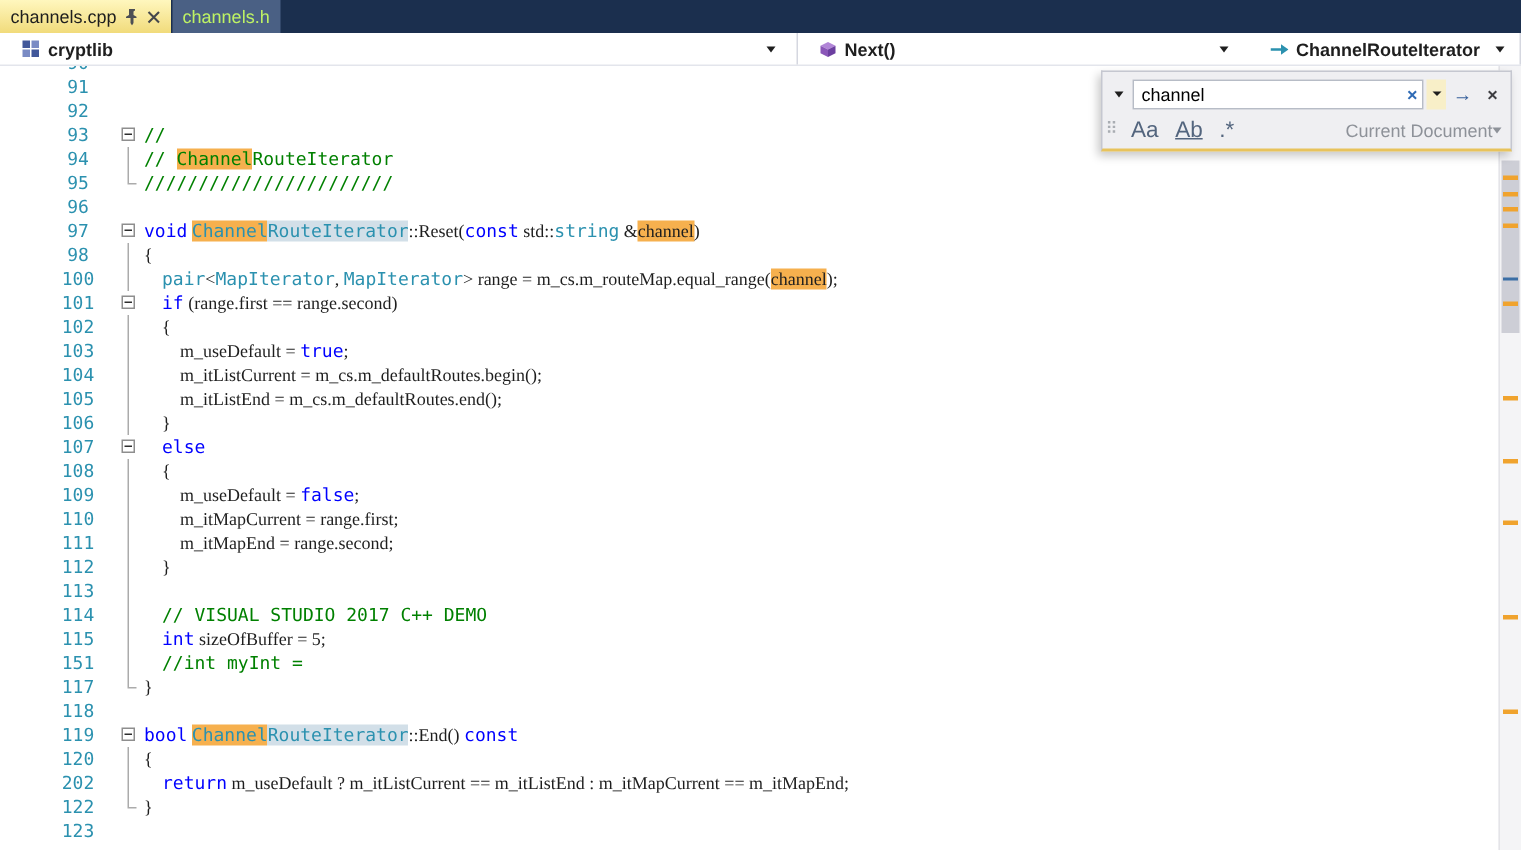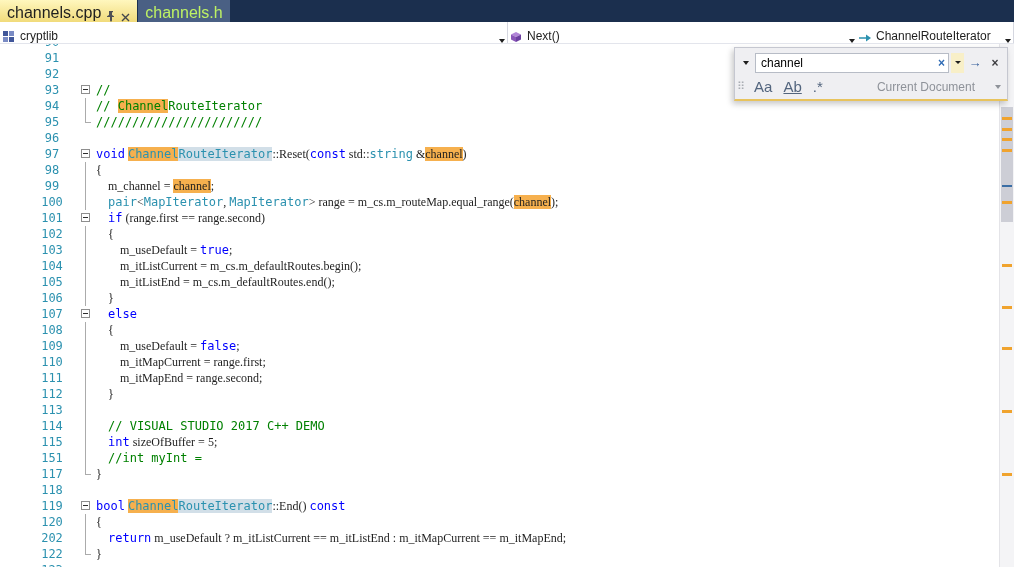--- a/index.html
+++ b/index.html
@@ -1,28 +1,28 @@
 <!DOCTYPE html>
 <html><head>
 <meta charset="utf-8">
 <style>
   html,body{margin:0;padding:0;background:#fff;}
   .vs-root{position:relative;width:1014px;height:567px;overflow:hidden;background:#fff;
            font-family:"Liberation Sans",sans-serif;font-size:12px;color:#1E1E1E;}
 
   
   .tabbar{height:22px;background:#1B2F4E;display:flex;align-items:stretch;}
-  .tab{display:flex;align-items:flex-end;gap:5px;padding:0 7px;font-size:16px;cursor:default;}
+  .tab{display:flex;align-items:center;gap:5px;padding:0 7px;font-size:12px;cursor:default;}
   .tab.active{background:linear-gradient(#FFF7BE,#F1DB7B);color:#1E1E1E;}
   .tab.inactive{background:#4A6084;color:#bef264;margin-left:1px;}
   .tab-ico{display:flex;align-items:center;}
 
   
   .navbar{height:21px;background:#FFFFFF;border-bottom:1px solid #E3E5EC;display:flex;align-items:stretch;}
-  .nav-sec{display:flex;align-items:flex-end;gap:5px;padding:0 2px;border-right:1px solid #D5D7E0;}
+  .nav-sec{display:flex;align-items:center;gap:5px;padding:0 14px;border-right:1px solid #D5D7E0;font-weight:bold;}
   .nav-sec.first{width:503px;}
   .nav-sec.second{width:152px;}
   .nav-sec.third{flex:1;border-right:none;}
   .nav-spring{flex:1;}
   .tri-down{width:0;height:0;border-left:3.5px solid transparent;border-right:3.5px solid transparent;border-top:4px solid #1E1E1E;}
   .tri-down.gray{border-top-color:#8E9299;}
   .nav-ico{display:flex;align-items:center;}
 
   
   .editor{position:absolute;top:44px;left:0;right:0;bottom:0;overflow:hidden;background:#fff;}
@@ -64,21 +64,21 @@
   .tri-down.small{border-left-width:3px;border-right-width:3px;border-top-width:3.5px;}
   .next-btn{width:18px;height:20px;display:flex;align-items:center;justify-content:center;
             color:#38619C;font-weight:bold;font-size:13px;}
   .close-btn{width:18px;height:20px;display:flex;align-items:center;justify-content:center;
              color:#3E3E42;font-weight:bold;font-size:12px;}
   .find-row2{display:flex;align-items:center;height:21px;padding:0 6px 2px 2px;gap:3px;}
   .grip{color:#A9ADB3;font-size:11px;line-height:11px;margin-right:2px;}
   .opt-btn{font-size:15px;color:#53657E;padding:1px 4px;}
   .opt-btn.underline{text-decoration:underline;}
   .spacer{flex:1;}
-  .scope-dd{display:flex;align-items:center;gap:20px;color:#8E9299;font-size:12px;}
+  .scope-dd{display:flex;align-items:center;gap:0;color:#8E9299;font-size:12px;}
 </style>
 </head>
 <body>
 
 <div class="vs-root">
 
   <div class="tabbar">
     <div class="tab active">
       <span>channels.cpp</span>
       <span class="tab-ico">
@@ -187,26 +187,20 @@
           <div class="outline">
             <div class="fold-box"></div>
           </div>
           <pre class="code"><span class="c-kw">void</span><span class="c-pl"> </span><span class="c-ty hl-search">Channel</span><span class="c-ty hl-ref">RouteIterator</span><span class="c-pl">::Reset(</span><span class="c-kw">const</span><span class="c-pl"> std::</span><span class="c-ty">string</span><span class="c-pl"> &amp;</span><span class="c-pl hl-search">channel</span><span class="c-pl">)</span></pre>
         </div>
         <div class="row">
           <div class="margin"></div>
           <div class="num">98</div>
           <div class="outline line"></div>
           <pre class="code"><span class="c-pl">{</span></pre>
-        </div>
-        <div class="row">
-          <div class="margin"></div>
-          <div class="num">99</div>
-          <div class="outline line"></div>
-          <pre class="code"><span class="c-pl">    m_channel = </span><span class="c-pl hl-search">channel</span><span class="c-pl">;</span></pre>
         </div>
         <div class="row">
           <div class="margin"></div>
           <div class="num">100</div>
           <div class="outline line"></div>
           <pre class="code"><span class="c-pl">    </span><span class="c-ty">pair</span><span class="c-pl">&lt;</span><span class="c-ty">MapIterator</span><span class="c-pl">, </span><span class="c-ty">MapIterator</span><span class="c-pl">&gt; range = m_cs.m_routeMap.equal_range(</span><span class="c-pl hl-search">channel</span><span class="c-pl">);</span></pre>
         </div>
         <div class="row">
           <div class="margin"></div>
           <div class="num">101</div>

